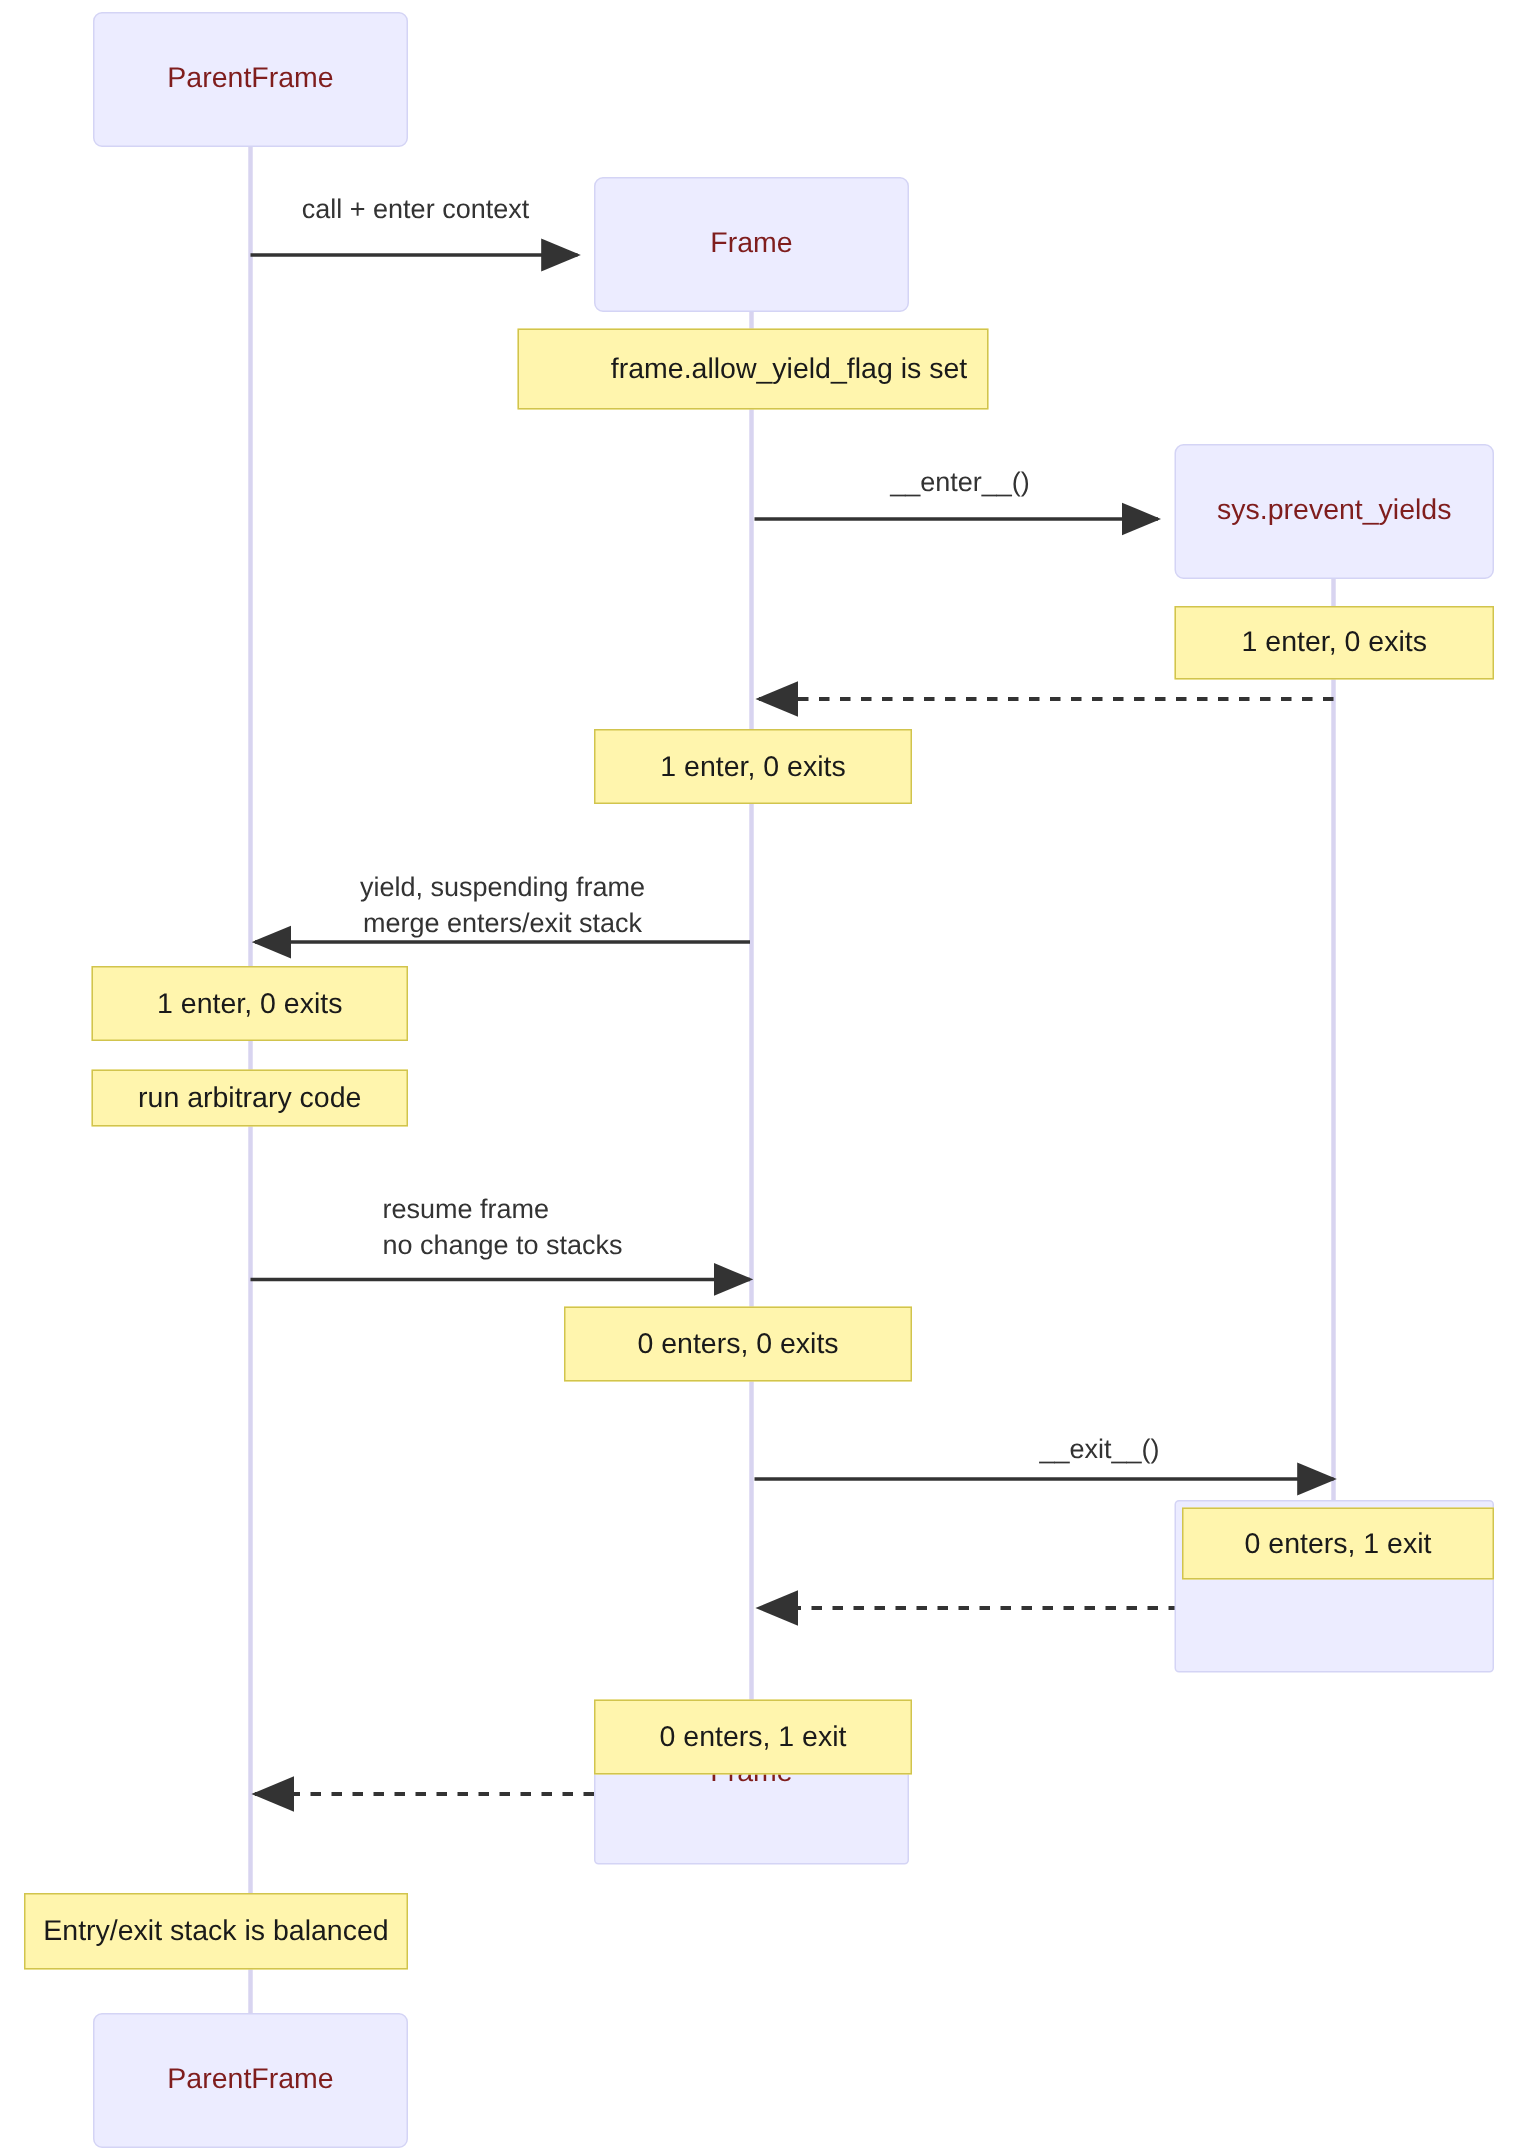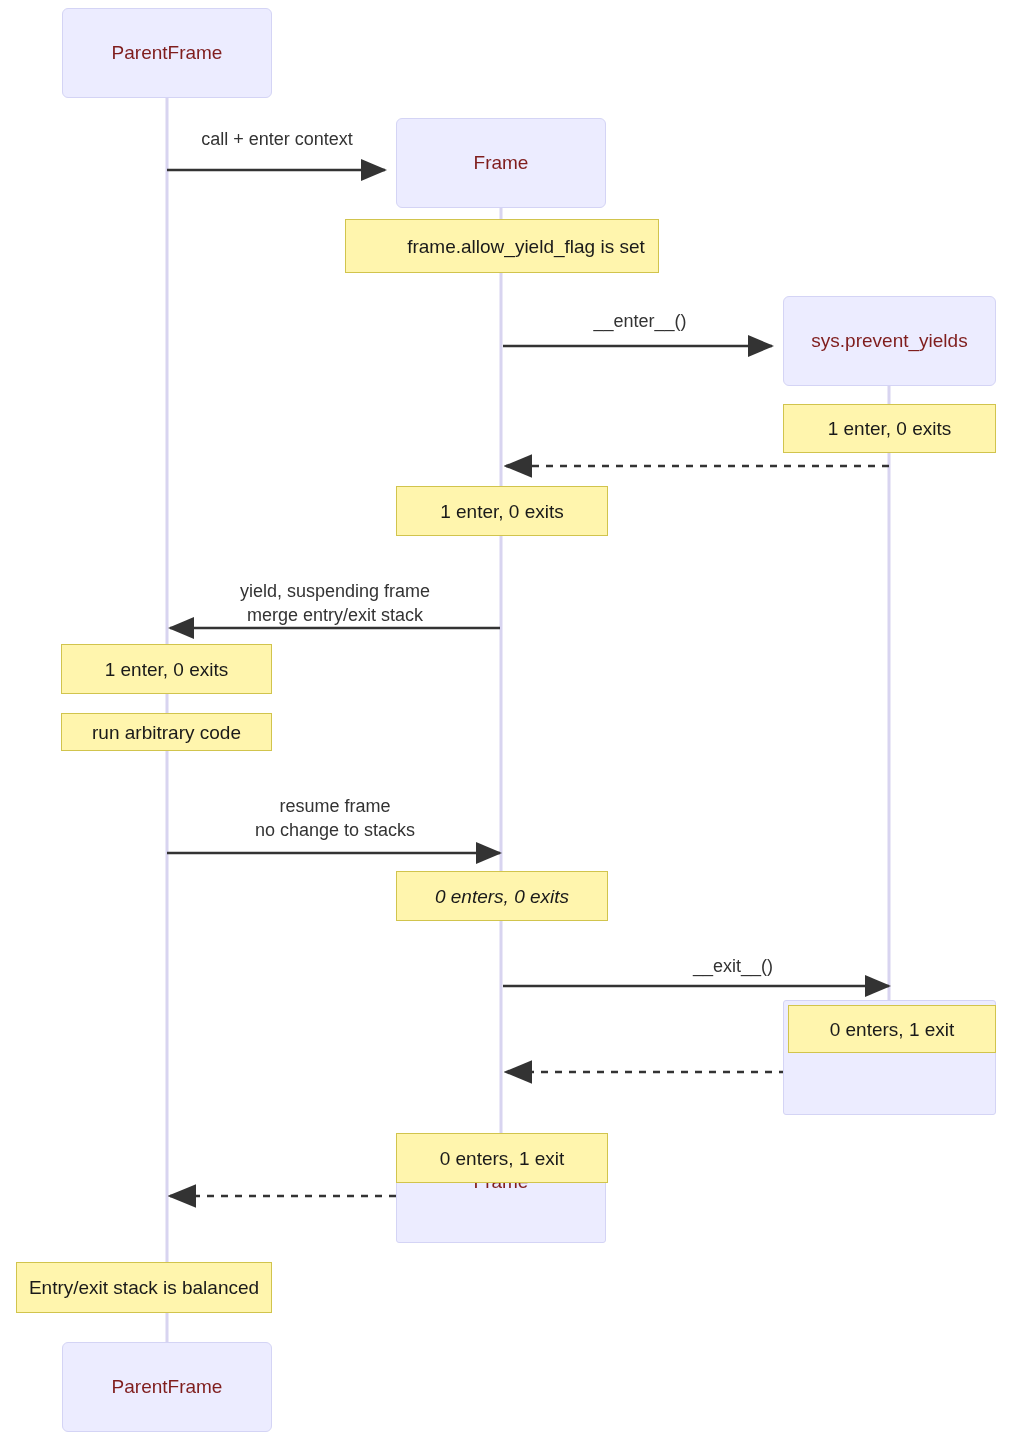--- a/index.html
+++ b/index.html
@@ -146,21 +146,21 @@
       </div>
       <div class="note-box" style="left: 396px; top: 486px; width: 212px; height: 50px;">
         <span class="note-label">1 enter, 0 exits</span>
       </div>
       <div class="note-box" style="left: 61px; top: 644px; width: 211px; height: 50px;">
         <span class="note-label">1 enter, 0 exits</span>
       </div>
       <div class="note-box" style="left: 61px; top: 713px; width: 211px; height: 38px;">
         <span class="note-label">run arbitrary code</span>
       </div>
-      <div class="note-box" style="left: 396px; top: 871px; width: 212px; height: 50px; font-style: italic;">
+      <div class="note-box" style="left: 376px; top: 871px; width: 232px; height: 50px;">
         <span class="note-label">0 enters, 0 exits</span>
       </div>
       <div class="note-box" style="left: 788px; top: 1005px; width: 208px; height: 48px;">
         <span class="note-label">0 enters, 1 exit</span>
       </div>
       <div class="note-box" style="left: 396px; top: 1133px; width: 212px; height: 50px;">
         <span class="note-label">0 enters, 1 exit</span>
       </div>
       <div class="note-box" style="left: 16px; top: 1262px; width: 256px; height: 51px;">
         <span class="note-label">Entry/exit stack is balanced</span>
@@ -174,25 +174,25 @@
         </div>
       </div>
       <div class="msg-label" style="left: 0px; top: 310px; width: 100%; text-align: left;">
         <div style="position: absolute; left: 640px; top: 0px; transform: translateX(-50%); text-align: center;">
           <span>__enter__()</span>
         </div>
       </div>
       <div class="msg-label" style="left: 0px; top: 568px; width: 100%; text-align: left;">
         <div style="position: absolute; left: 335px; top: 0px; transform: translateX(-50%); text-align: center; margin-top: 12px;">
           <span>yield, suspending frame</span>
-          <span>merge entry/exit stack</span>
+          <span>merge enters/exit stack</span>
         </div>
       </div>
       <div class="msg-label" style="left: 0px; top: 795px; width: 100%; text-align: left;">
-        <div style="position: absolute; left: 335px; top: 0px; transform: translateX(-50%); text-align: center;">
+        <div style="position: absolute; left: 335px; top: 0px; transform: translateX(-50%); text-align: left;">
           <span>resume frame</span>
           <span>no change to stacks</span>
         </div>
       </div>
       <div class="msg-label" style="left: 0px; top: 955px; width: 100%; text-align: left;">
         <div style="position: absolute; left: 697px; top: 0px; transform: translateX(-50%); text-align: left; margin-left: 36px;">
           <span>__exit__()</span>
         </div>
       </div>
     </div>

